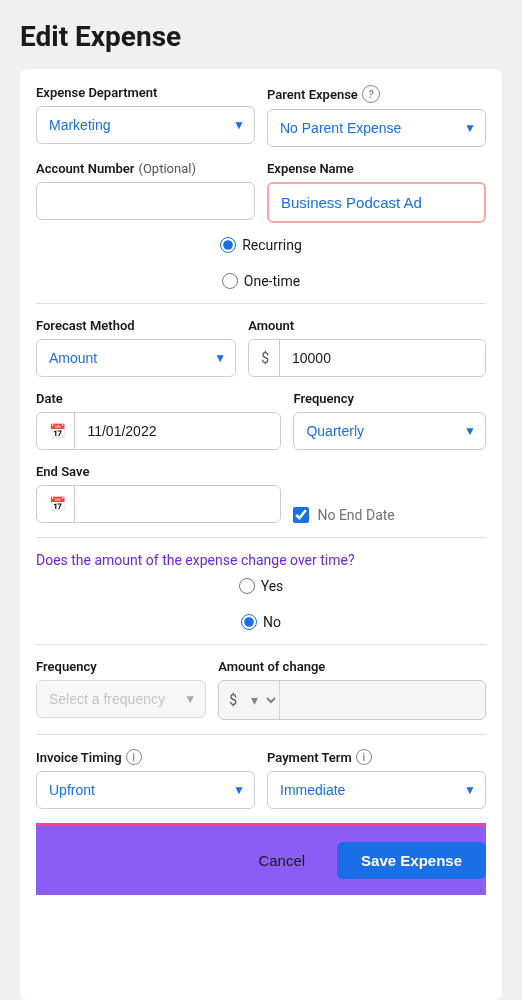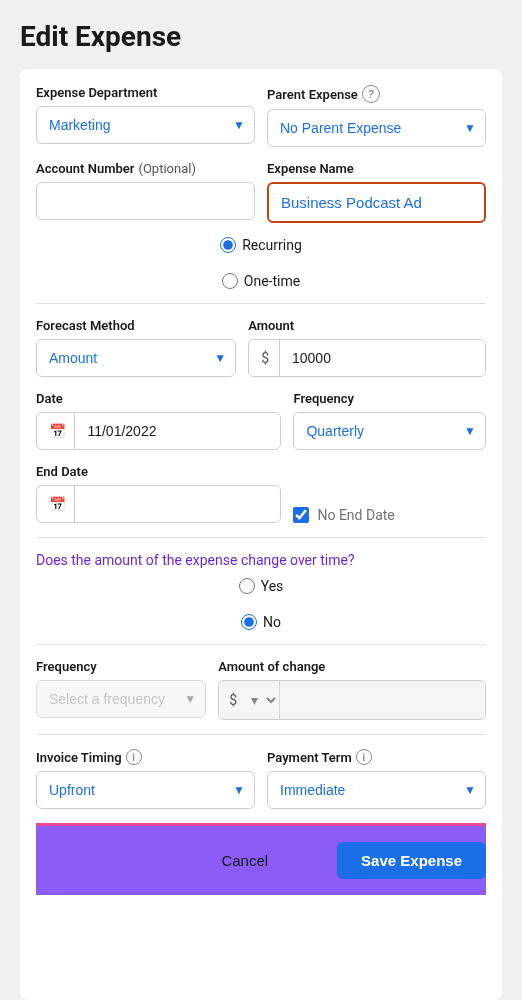--- a/index.html
+++ b/index.html
@@ -91,21 +91,21 @@
     .text-input {
       width: 100%;
       border: 1.5px solid #ccc;
       border-radius: 6px;
       padding: 10px 12px;
       font-size: 14px;
       color: #1a1a1a;
       background: white;
     }
     .expense-name-input {
-      border: 2px solid #c2410c;
+      border: 2px solid #fca5a5;
       color: #1a6fe6;
       font-size: 15px;
     }
     .radio-group {
       display: flex;
       gap: 20px;
       align-items: center;
       margin-bottom: 14px;
       flex-direction: column;
     }
@@ -247,21 +247,20 @@
     }
     .btn-save {
       background: #1a6fe6;
       border: none;
       padding: 10px 24px;
       font-size: 15px;
       color: white;
       cursor: pointer;
       font-weight: 600;
       border-radius: 6px;
-      margin-left: 37px;
     }
     .help-icon {
       width: 18px;
       height: 18px;
       border-radius: 50%;
       border: 1.5px solid #888;
       display: inline-flex;
       align-items: center;
       justify-content: center;
       font-size: 11px;
@@ -383,21 +382,21 @@
             <option value="Weekly">Weekly</option>
           </select>
           <span class="chevron-icon">▼</span>
         </div>
       </div>
     </div>
 
     <div class="row">
       <div class="col">
         <label class="field-label">
-          <span>End Date</span>
+          <span>End Save</span>
         </label>
         <div class="date-input-wrapper">
           <span class="date-icon">📅</span>
           <input type="text" class="date-input" value="" style="">
         </div>
       </div>
       <div class="col" style="justify-content: flex-end;">
         <div class="checkbox-row">
           <input type="checkbox" checked="" id="no-end-date" style="">
           <label class="checkbox-label" for="no-end-date">No End Date</label>

